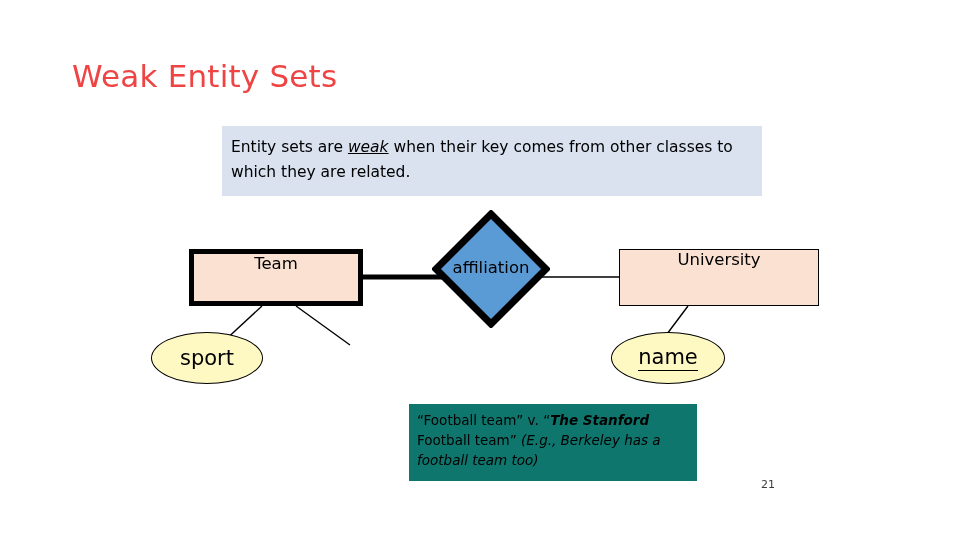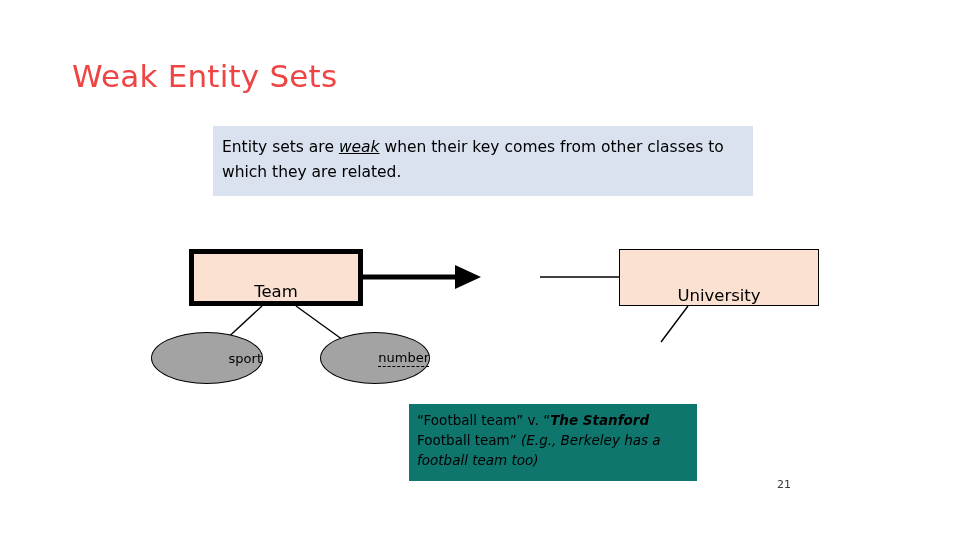--- a/index.html
+++ b/index.html
@@ -30,21 +30,21 @@
     font-size: 31px;
     font-weight: 400;
     color: #ef4444;
     letter-spacing: 0.2px;
     white-space: nowrap;
   }
 
   
   .definition-banner {
     position: absolute;
-    left: 213px;
+    left: 222px;
     top: 126px;
     width: 540px;
     height: 70px;
     background: #dae2f0;
     box-sizing: border-box;
     padding: 9px 12px 0 9px;
   }
   .definition-text {
     font-size: 15.5px;
     line-height: 25px;
@@ -63,21 +63,21 @@
     height: 540px;
     pointer-events: none;
   }
 
   
   .entity-box {
     position: absolute;
     background: #fae1d2;
     box-sizing: border-box;
     display: flex;
-    align-items: flex-end;
+    align-items: flex-start;
     justify-content: center;
     color: #000;
     font-size: 16.5px;
   }
   .entity-team {
     left: 189px;
     top: 249px;
     width: 174px;
     height: 57px;
     border: 5px solid #000000;
@@ -111,28 +111,28 @@
     width: 150px;
     text-align: center;
     font-size: 16.5px;
     color: #000000;
     white-space: nowrap;
   }
 
   
   .attr-ellipse {
     position: absolute;
-    background: #a3a3a3;
+    background: #fef9c3;
     border: 1.2px solid #000000;
     border-radius: 50%;
     box-sizing: border-box;
     display: flex;
     align-items: center;
-    justify-content: flex-end;
-    font-size: 13px;
+    justify-content: center;
+    font-size: 21px;
     color: #000000;
   }
   .attr-sport     { left: 151px; top: 332px; width: 112px; height: 52px; }
   .attr-number    { left: 320px; top: 332px; width: 110px; height: 52px; }
   .attr-name      { left: 611px; top: 332px; width: 114px; height: 52px; }
 
   .attr-label { position: relative; display: inline-block; }
   .attr-label.key-solid {
     border-bottom: 1.6px solid #000;
     padding-bottom: 1px;
@@ -157,21 +157,21 @@
     font-size: 13.5px;
     line-height: 20px;
     color: #000000;
   }
   .note-text .bi { font-weight: 700; font-style: italic; }
   .note-text .it { font-style: italic; }
 
   
   .page-number {
     position: absolute;
-    left: 777px;
+    left: 761px;
     top: 478px;
     font-size: 11px;
     color: #3a3a3a;
   }
 </style>
 </head>
 <body>
 
 <div class="slide">
 
@@ -194,33 +194,39 @@
 
     <line x1="296" y1="306" x2="350" y2="345" stroke="#000000" stroke-width="1.4"></line>
 
     <line x1="688" y1="306" x2="661" y2="342" stroke="#000000" stroke-width="1.4"></line>
   </svg>
 
   <div class="entity-box entity-team">
     <span>Team</span>
   </div>
 
+  <div class="diamond-wrap">
+    <svg class="diamond-shape" width="118" height="118" viewBox="0 0 118 118">
+      <polygon points="59,4 114,59 59,114 4,59" fill="#5B9BD5" stroke="#000000" stroke-width="7"></polygon>
+    </svg>
+    <div class="diamond-label">affiliation</div>
+  </div>
 
   <div class="entity-box entity-university">
     <span>University</span>
   </div>
 
   <div class="attr-ellipse attr-sport">
     <span class="attr-label">sport</span>
   </div>
 
-  <div class="attr-ellipse attr-number">
-    <span class="attr-label key-dashed">number</span>
-  </div>
-
+
+  <div class="attr-ellipse attr-name">
+    <span class="attr-label key-solid">name</span>
+  </div>
 
   <div class="note-box">
     <div class="note-text"><span>“Football team” v. “</span><span class="bi">The Stanford</span><span> Football team” </span><span class="it">(E.g., Berkeley has a football team too)</span></div>
   </div>
 
   <div class="page-number">21</div>
 
 </div>
 
 </body></html>

